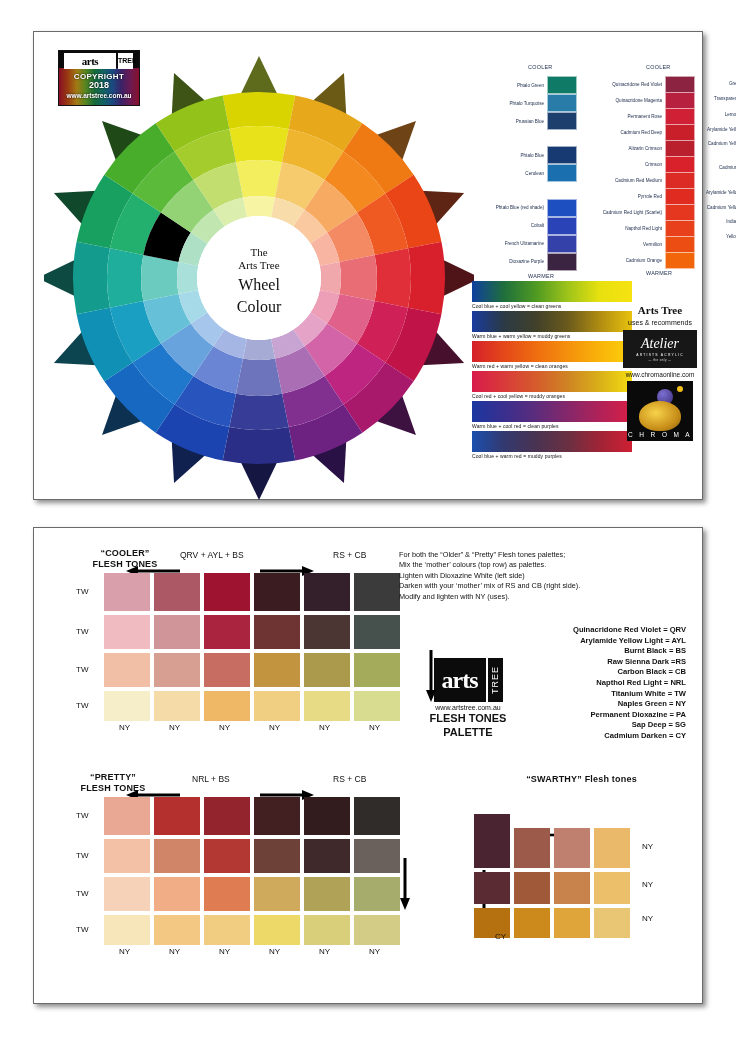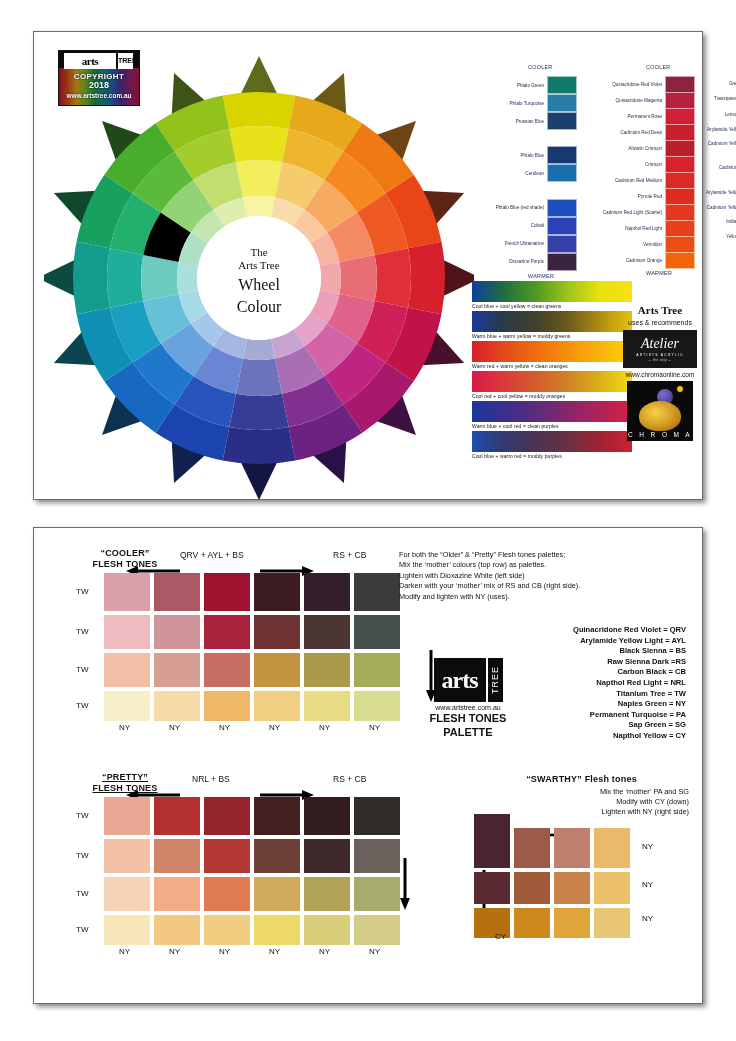--- a/index.html
+++ b/index.html
@@ -430,49 +430,49 @@
     <div>For both the “Older” &amp; “Pretty” Flesh tones palettes;</div>
     <div>Mix the ‘mother’ colours (top row) as palettes.</div>
     <div>Lighten with Dioxazine White (left side)</div>
     <div>Darken with your ‘mother’ mix of RS and CB (right side).</div>
     <div>Modify and lighten with NY (uses).</div>
   </div>
 
   <div class="abbr" id="abbr-list" style="left:420px;top:97px;width:232px;">
       <div>Quinacridone Red Violet = QRV</div>
       <div>Arylamide Yellow Light = AYL</div>
-      <div>Black Sienna = BS</div>
+      <div>Burnt Black = BS</div>
       <div>Raw Sienna Dark =RS</div>
       <div>Carbon Black = CB</div>
       <div>Napthol Red Light = NRL</div>
-      <div>Titanium Tree = TW</div>
+      <div>Titanium White = TW</div>
       <div>Naples Green = NY</div>
-      <div>Permanent Turquoise = PA</div>
-      <div>Sap Green = SG</div>
-      <div>Napthol Yellow = CY</div>
+      <div>Permanent Dioxazine = PA</div>
+      <div>Sap Deep = SG</div>
+      <div>Cadmium Darken = CY</div>
     </div>
 
   <div class="fleshlogo" style="left:375px;top:130px;width:118px;">
     <div class="row">
       <div class="arts">arts</div>
       <div class="tree">
           <span>TREE</span>
         </div>
     </div>
     <div class="url">www.artstree.com.au</div>
     <div class="ft">FLESH TONES</div>
     <div class="ft">PALETTE</div>
   </div>
 
   <svg class="arrow" style="left:390px;top:122px;" width="14" height="52">
     <line x1="7" y1="0" x2="7" y2="42" stroke="#000" stroke-width="3"></line>
     <polygon points="7,52 2,40 12,40" fill="#000"></polygon>
   </svg>
 
-  <div class="pal-title" style="left:36px;top:244px;width:110px;text-decoration:underline;">
+  <div class="pal-title" style="left:24px;top:244px;width:110px;">
     <div>“PRETTY”</div>
     <div>FLESH TONES</div>
   </div>
   <div class="mixlabel" style="left:158px;top:246px;">NRL + BS</div>
   <div class="mixlabel" style="left:299px;top:246px;">RS + CB</div>
 
   <svg class="arrow" style="left:92px;top:260px;" width="56" height="14">
     <line x1="54" y1="7" x2="8" y2="7" stroke="#000" stroke-width="3"></line>
     <polygon points="0,7 12,2 12,12" fill="#000"></polygon>
   </svg>
@@ -521,25 +521,20 @@
       <div class="collbl" style="left: 285px; top: 419px;">NY</div>
       <div class="collbl" style="left: 335px; top: 419px;">NY</div>
     </div>
 
   <svg class="arrow" style="left:364px;top:330px;" width="14" height="52">
     <line x1="7" y1="0" x2="7" y2="42" stroke="#000" stroke-width="3"></line>
     <polygon points="7,52 2,40 12,40" fill="#000"></polygon>
   </svg>
 
   <div class="pal-title" style="left:440px;top:246px;width:215px;text-align:center;">“SWARTHY” Flesh tones</div>
-  <div class="swinstr" style="left:430px;top:259px;width:225px;">
-    <div>Mix the ‘mother’ PA and SG</div>
-    <div>Modify with CY (down)</div>
-    <div>Lighten with NY (right side)</div>
-  </div>
   <div class="mixlabel" style="left:441px;top:288px;">PA + SG</div>
 
   <svg class="arrow" style="left:502px;top:301px;" width="40" height="12">
     <line x1="2" y1="6" x2="32" y2="6" stroke="#000" stroke-width="2.6"></line>
     <polygon points="40,6 30,1.5 30,10.5" fill="#000"></polygon>
   </svg>
   <svg class="arrow" style="left:443px;top:342px;" width="14" height="52">
     <line x1="7" y1="0" x2="7" y2="42" stroke="#000" stroke-width="3"></line>
     <polygon points="7,52 2,40 12,40" fill="#000"></polygon>
   </svg>

